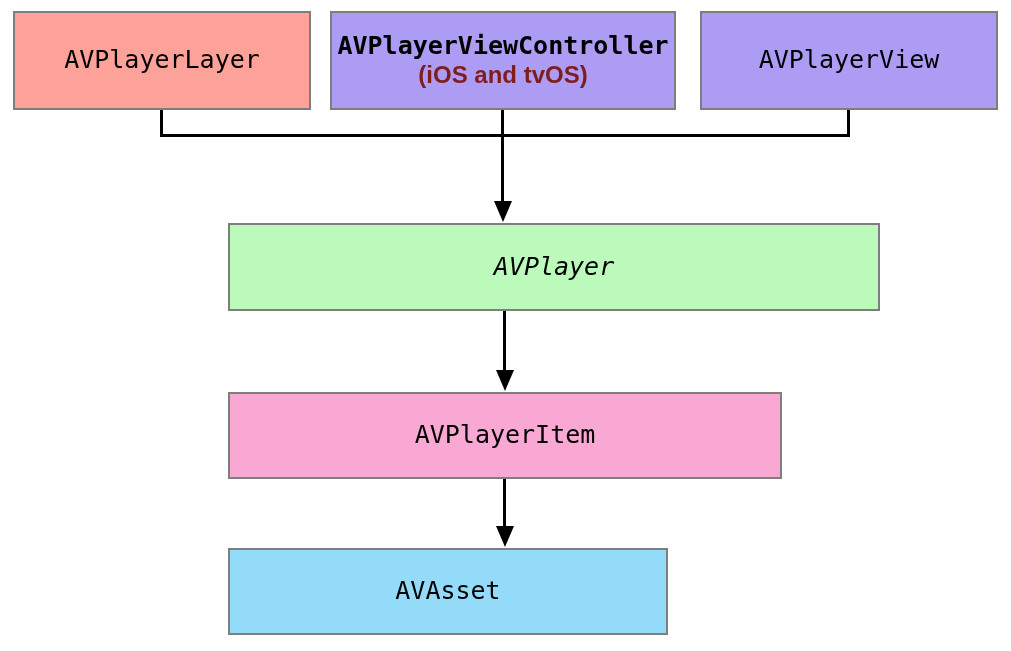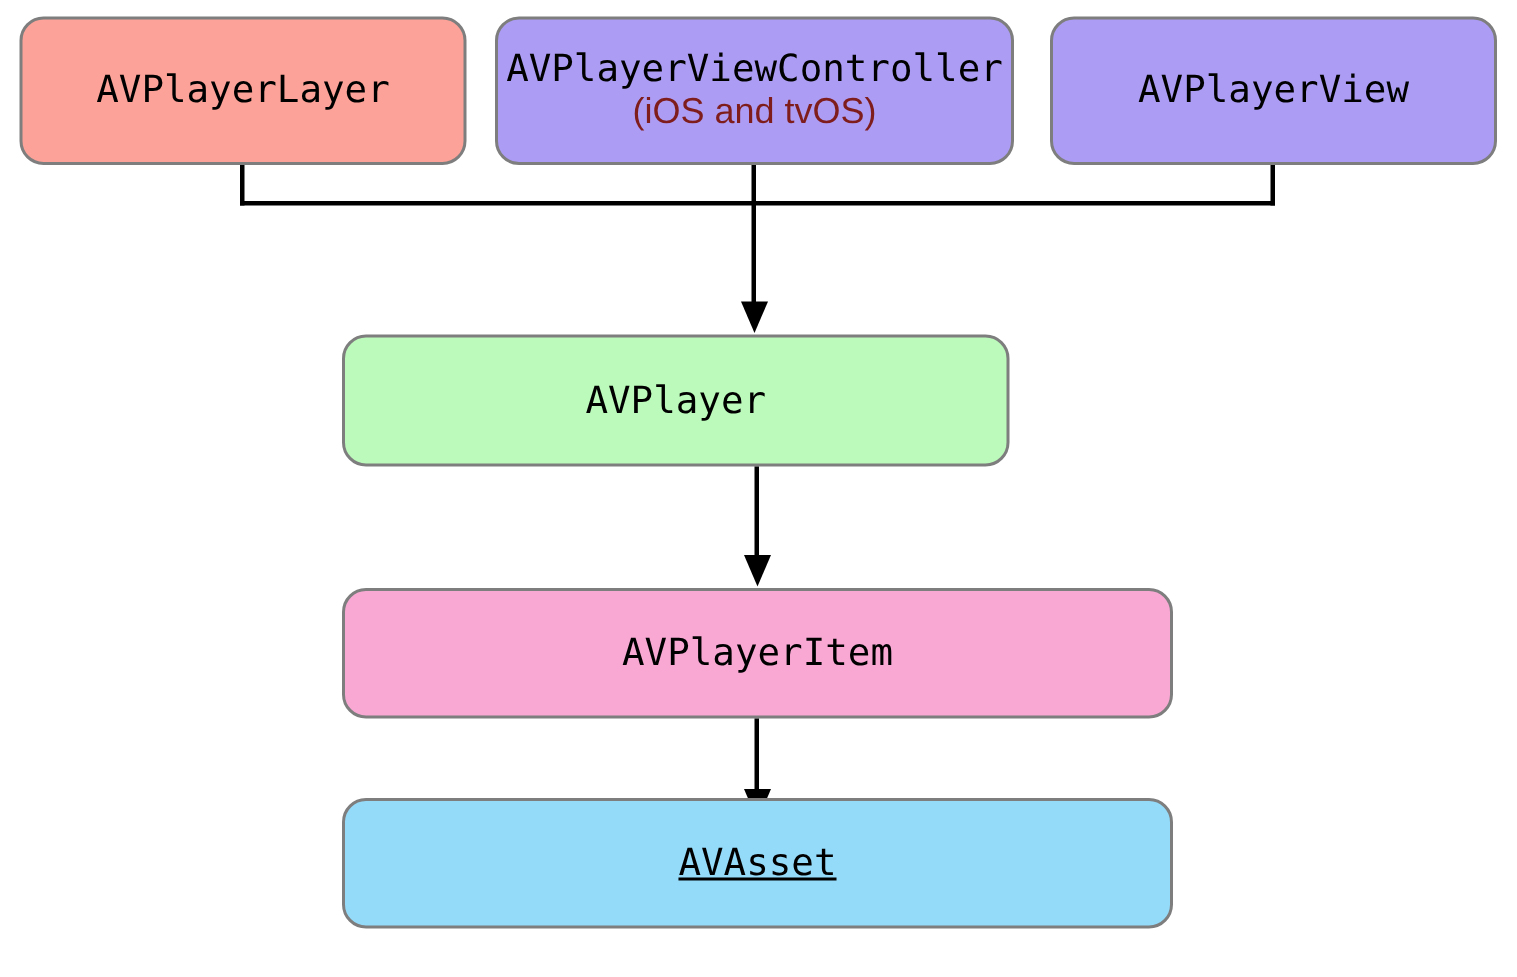--- a/index.html
+++ b/index.html
@@ -11,21 +11,21 @@
     position: relative;
     width: 1011px;
     height: 651px;
     background: #ffffff;
     overflow: hidden;
   }
   .node {
     position: absolute;
     box-sizing: border-box;
     border: 2px solid #7e7e7e;
-    border-radius: 16px;
+    border-radius: 0;
     display: flex;
     flex-direction: column;
     align-items: center;
     justify-content: center;
     text-align: center;
   }
   .node-label {
     font-family: "DejaVu Sans Mono", monospace;
     font-size: 25px;
     line-height: 1.15;
@@ -38,23 +38,23 @@
     line-height: 1.15;
     color: #7f1d1d;
     white-space: nowrap;
   }
   .node-sublabel:empty { display: none; }
 
   
   .n-avplayerlayer          { left: 13px;  top: 11px;  width: 298px; height: 99px; }
   .n-avplayerviewcontroller { left: 330px; top: 11px;  width: 346px; height: 99px; }
   .n-avplayerview           { left: 700px; top: 11px;  width: 298px; height: 99px; gap: 15px; }
-  .n-avplayer               { left: 228px; top: 223px; width: 445px; height: 88px; }
+  .n-avplayer               { left: 228px; top: 223px; width: 652px; height: 88px; font-style: italic; }
   .n-avplayeritem           { left: 228px; top: 392px; width: 554px; height: 87px; }
-  .n-avasset                { left: 228px; top: 532px; width: 554px; height: 87px; text-decoration: underline; }
+  .n-avasset                { left: 228px; top: 548px; width: 440px; height: 87px; }
 
   
   .line {
     position: absolute;
     background: #000000;
   }
   .l-left-v  { left: 160px; top: 110px; width: 3px;   height: 27px; }
   .l-right-v { left: 847px; top: 110px; width: 3px;   height: 27px; }
   .l-h       { left: 160px; top: 134px; width: 690px; height: 3px;  }
   .l-mid-v   { left: 501px; top: 110px; width: 3px;   height: 92px; }
@@ -75,21 +75,21 @@
 </style>
 </head>
 <body>
 
 <div class="stage">
 
   <div class="node n-avplayerlayer" style="background: rgb(252, 162, 152);">
     <div class="node-label">AVPlayerLayer</div>
   </div>
 
-  <div class="node n-avplayerviewcontroller" style="background: rgb(172, 156, 243);">
+  <div class="node n-avplayerviewcontroller" style="background: rgb(172, 156, 243); font-weight: bold;">
     <div class="node-label">AVPlayerViewController</div>
     <div class="node-sublabel">(iOS and tvOS)</div>
   </div>
 
   <div class="node n-avplayerview" style="background: rgb(172, 156, 243);">
     <div class="node-label">AVPlayerView</div>
   </div>
 
   <div class="line l-left-v"></div>
   <div class="line l-right-v"></div>

